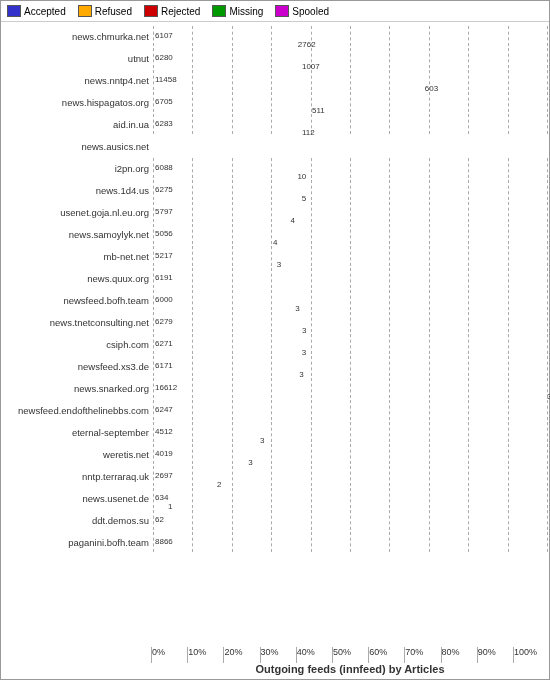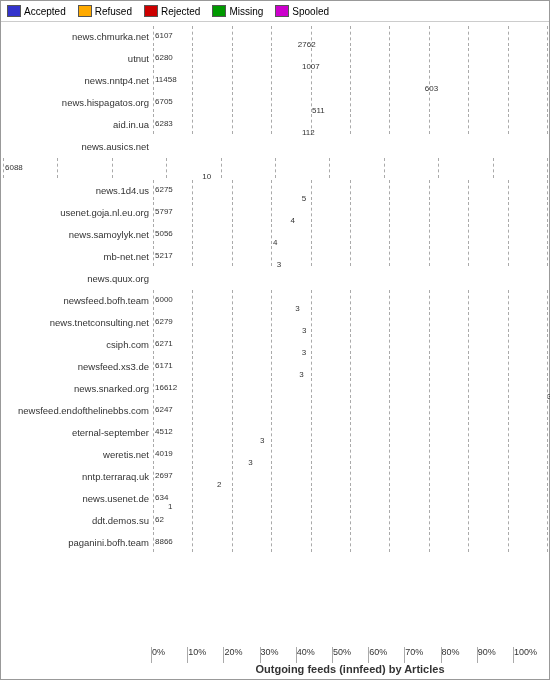--- a/index.html
+++ b/index.html
@@ -260,20 +260,21 @@
             <div class="bar-segment" style="background: rgb(204, 0, 0); width: 0.674211%;"></div>
             <span style="font-size: 8px; color: rgb(51, 51, 51); margin-left: 2px; white-space: nowrap; line-height: 14px; display: inline-block; vertical-align: top;">6283</span>
           </div>
           <div style="position: absolute; top: 14px; left: 37.8221%; font-size: 8px; color: rgb(51, 51, 51); white-space: nowrap; z-index: 3;">112</div>
         </div>
       </div>
       <div class="bar-row">
         <div class="row-label">news.ausics.net</div>
       </div>
       <div class="bar-row">
+        <div class="row-label">i2pn.org</div>
         <div class="bar-area" style="position: relative;">
           <div class="grid-lines">
             <div style="position: absolute; top: 0px; bottom: 0px; left: 0%; width: 0px; border-left: 1px dashed rgb(170, 170, 170);"></div>
             <div style="position: absolute; top: 0px; bottom: 0px; left: 10%; width: 0px; border-left: 1px dashed rgb(170, 170, 170);"></div>
             <div style="position: absolute; top: 0px; bottom: 0px; left: 20%; width: 0px; border-left: 1px dashed rgb(170, 170, 170);"></div>
             <div style="position: absolute; top: 0px; bottom: 0px; left: 30%; width: 0px; border-left: 1px dashed rgb(170, 170, 170);"></div>
             <div style="position: absolute; top: 0px; bottom: 0px; left: 40%; width: 0px; border-left: 1px dashed rgb(170, 170, 170);"></div>
             <div style="position: absolute; top: 0px; bottom: 0px; left: 50%; width: 0px; border-left: 1px dashed rgb(170, 170, 170);"></div>
             <div style="position: absolute; top: 0px; bottom: 0px; left: 60%; width: 0px; border-left: 1px dashed rgb(170, 170, 170);"></div>
             <div style="position: absolute; top: 0px; bottom: 0px; left: 70%; width: 0px; border-left: 1px dashed rgb(170, 170, 170);"></div>
@@ -380,20 +381,40 @@
           <div class="bar-stack" style="position: relative; z-index: 2;">
             <div class="bar-segment" style="background: rgb(51, 51, 204); width: 31.405%;"></div>
             <div class="bar-segment" style="background: rgb(255, 170, 0); width: 0.0180592%;"></div>
             <span style="font-size: 8px; color: rgb(51, 51, 51); margin-left: 2px; white-space: nowrap; line-height: 14px; display: inline-block; vertical-align: top;">5217</span>
           </div>
           <div style="position: absolute; top: 14px; left: 31.405%; font-size: 8px; color: rgb(51, 51, 51); white-space: nowrap; z-index: 3;">3</div>
         </div>
       </div>
       <div class="bar-row">
         <div class="row-label">news.quux.org</div>
+        <div class="bar-area" style="position: relative;">
+          <div class="grid-lines">
+            <div style="position: absolute; top: 0px; bottom: 0px; left: 0%; width: 0px; border-left: 1px dashed rgb(170, 170, 170);"></div>
+            <div style="position: absolute; top: 0px; bottom: 0px; left: 10%; width: 0px; border-left: 1px dashed rgb(170, 170, 170);"></div>
+            <div style="position: absolute; top: 0px; bottom: 0px; left: 20%; width: 0px; border-left: 1px dashed rgb(170, 170, 170);"></div>
+            <div style="position: absolute; top: 0px; bottom: 0px; left: 30%; width: 0px; border-left: 1px dashed rgb(170, 170, 170);"></div>
+            <div style="position: absolute; top: 0px; bottom: 0px; left: 40%; width: 0px; border-left: 1px dashed rgb(170, 170, 170);"></div>
+            <div style="position: absolute; top: 0px; bottom: 0px; left: 50%; width: 0px; border-left: 1px dashed rgb(170, 170, 170);"></div>
+            <div style="position: absolute; top: 0px; bottom: 0px; left: 60%; width: 0px; border-left: 1px dashed rgb(170, 170, 170);"></div>
+            <div style="position: absolute; top: 0px; bottom: 0px; left: 70%; width: 0px; border-left: 1px dashed rgb(170, 170, 170);"></div>
+            <div style="position: absolute; top: 0px; bottom: 0px; left: 80%; width: 0px; border-left: 1px dashed rgb(170, 170, 170);"></div>
+            <div style="position: absolute; top: 0px; bottom: 0px; left: 90%; width: 0px; border-left: 1px dashed rgb(170, 170, 170);"></div>
+            <div style="position: absolute; top: 0px; bottom: 0px; left: 100%; width: 0px; border-left: 1px dashed rgb(170, 170, 170);"></div>
+          </div>
+          <div class="bar-stack" style="position: relative; z-index: 2;">
+            <div class="bar-segment" style="background: rgb(51, 51, 204); width: 37.2682%;"></div>
+            <div class="bar-segment" style="background: rgb(204, 0, 0); width: 1.14977%;"></div>
+            <span style="font-size: 8px; color: rgb(51, 51, 51); margin-left: 2px; white-space: nowrap; line-height: 14px; display: inline-block; vertical-align: top;">6191</span>
+          </div>
+        </div>
       </div>
       <div class="bar-row">
         <div class="row-label">newsfeed.bofh.team</div>
         <div class="bar-area" style="position: relative;">
           <div class="grid-lines">
             <div style="position: absolute; top: 0px; bottom: 0px; left: 0%; width: 0px; border-left: 1px dashed rgb(170, 170, 170);"></div>
             <div style="position: absolute; top: 0px; bottom: 0px; left: 10%; width: 0px; border-left: 1px dashed rgb(170, 170, 170);"></div>
             <div style="position: absolute; top: 0px; bottom: 0px; left: 20%; width: 0px; border-left: 1px dashed rgb(170, 170, 170);"></div>
             <div style="position: absolute; top: 0px; bottom: 0px; left: 30%; width: 0px; border-left: 1px dashed rgb(170, 170, 170);"></div>
             <div style="position: absolute; top: 0px; bottom: 0px; left: 40%; width: 0px; border-left: 1px dashed rgb(170, 170, 170);"></div>

